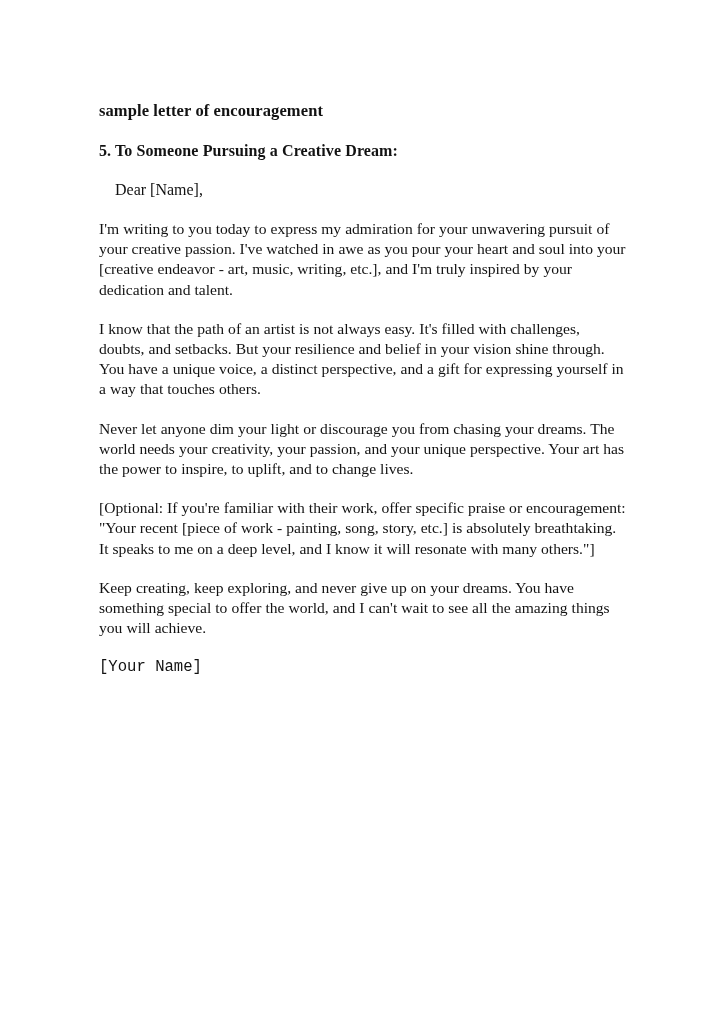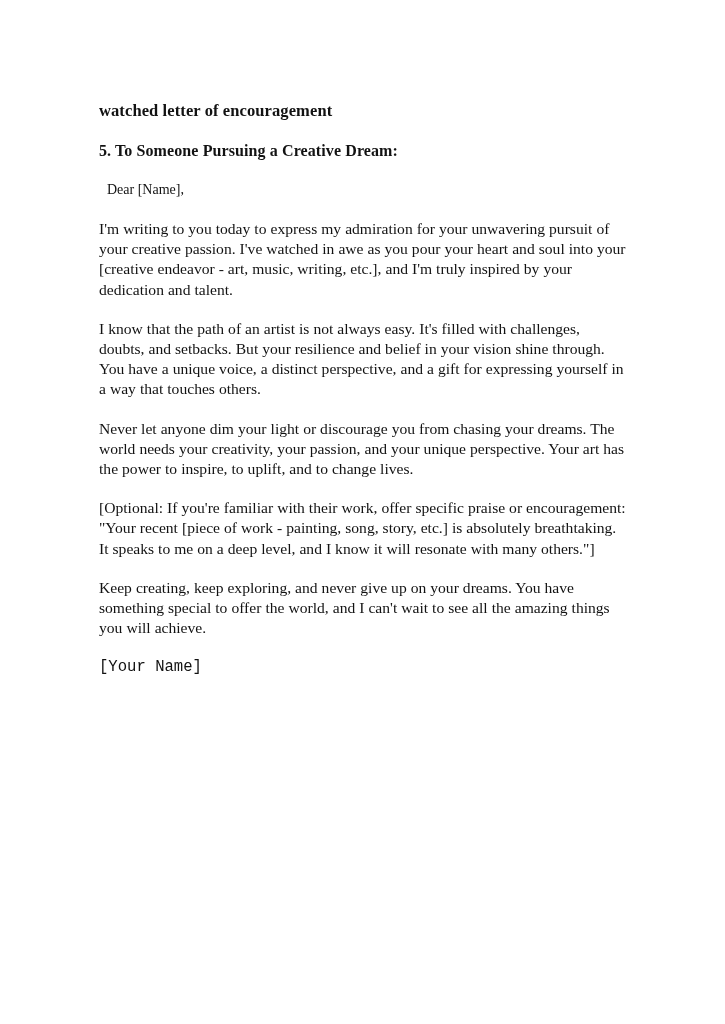--- a/index.html
+++ b/index.html
@@ -37,23 +37,23 @@
     letter-spacing: 0.1px;
   }
   .section-heading {
     font-size: 16px;
     font-weight: bold;
     line-height: 20px;
     margin: 12px 0 19px 0;
     letter-spacing: 0.1px;
   }
   .salutation {
-    font-size: 14px;
+    font-size: 16px;
     line-height: 20px;
-    margin: 0 0 19px 8px;
+    margin: 0 0 19px 16px;
   }
   .para {
     font-size: 15.6px;
     line-height: 20.2px;
     margin: 0 0 19px 0;
     text-align: left;
     word-spacing: 0.1px;
   }
   .para:last-child {
     margin-bottom: 0;
@@ -69,21 +69,21 @@
     margin: 0;
     font-family: Liberation Mono, monospace;
   }
 </style>
 </head>
 <body>
 
 <div class="page">
   <div class="content">
 
-    <h1 class="doc-title">watched letter of encouragement</h1>
+    <h1 class="doc-title">sample letter of encouragement</h1>
 
     <h2 class="section-heading">5. To Someone Pursuing a Creative Dream:</h2>
 
     <p class="salutation">Dear [Name],</p>
 
     <p class="para">I'm writing to you today to express my admiration for your unwavering pursuit of your creative passion. I've watched in awe as you pour your heart and soul into your [creative endeavor - art, music, writing, etc.], and I'm truly inspired by your dedication and talent.</p>
 
     <p class="para">I know that the path of an artist is not always easy. It's filled with challenges, doubts, and setbacks. But your resilience and belief in your vision shine through. You have a unique voice, a distinct perspective, and a gift for expressing yourself in a way that touches others.</p>
 
     <p class="para">Never let anyone dim your light or discourage you from chasing your dreams. The world needs your creativity, your passion, and your unique perspective. Your art has the power to inspire, to uplift, and to change lives.</p>

